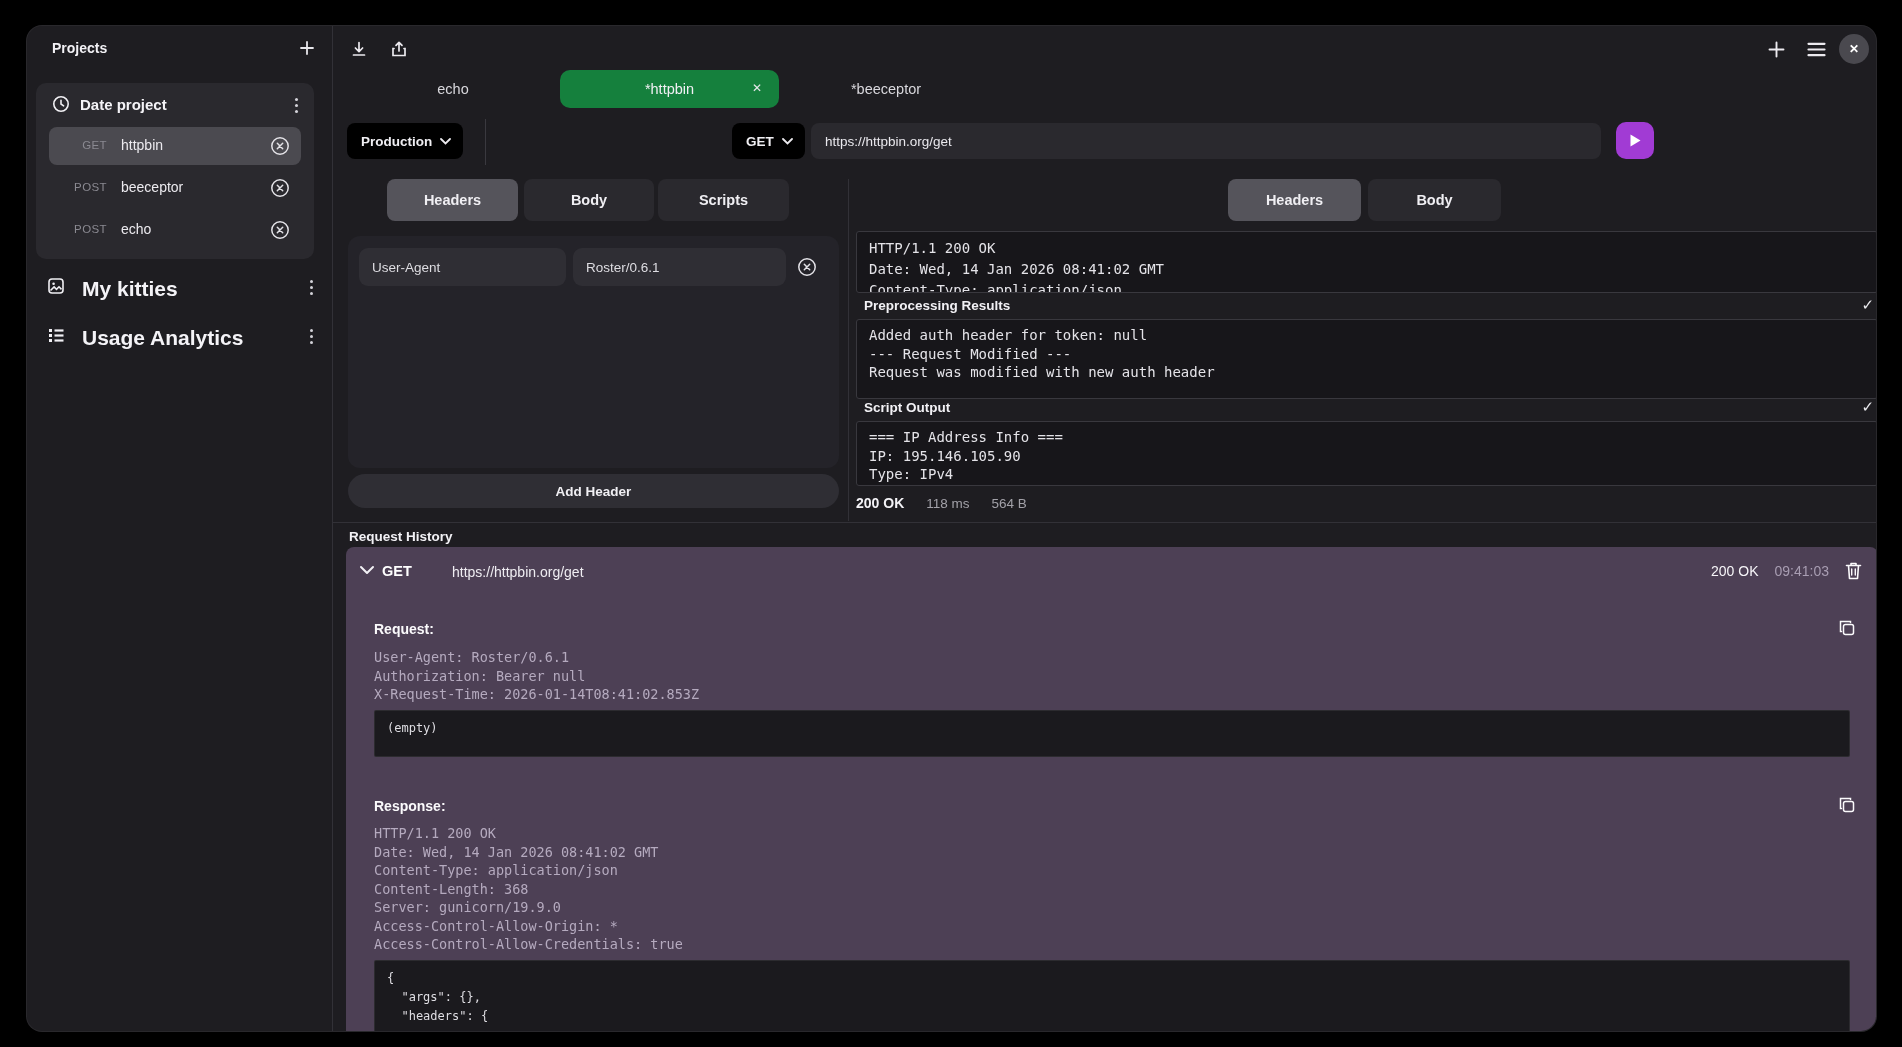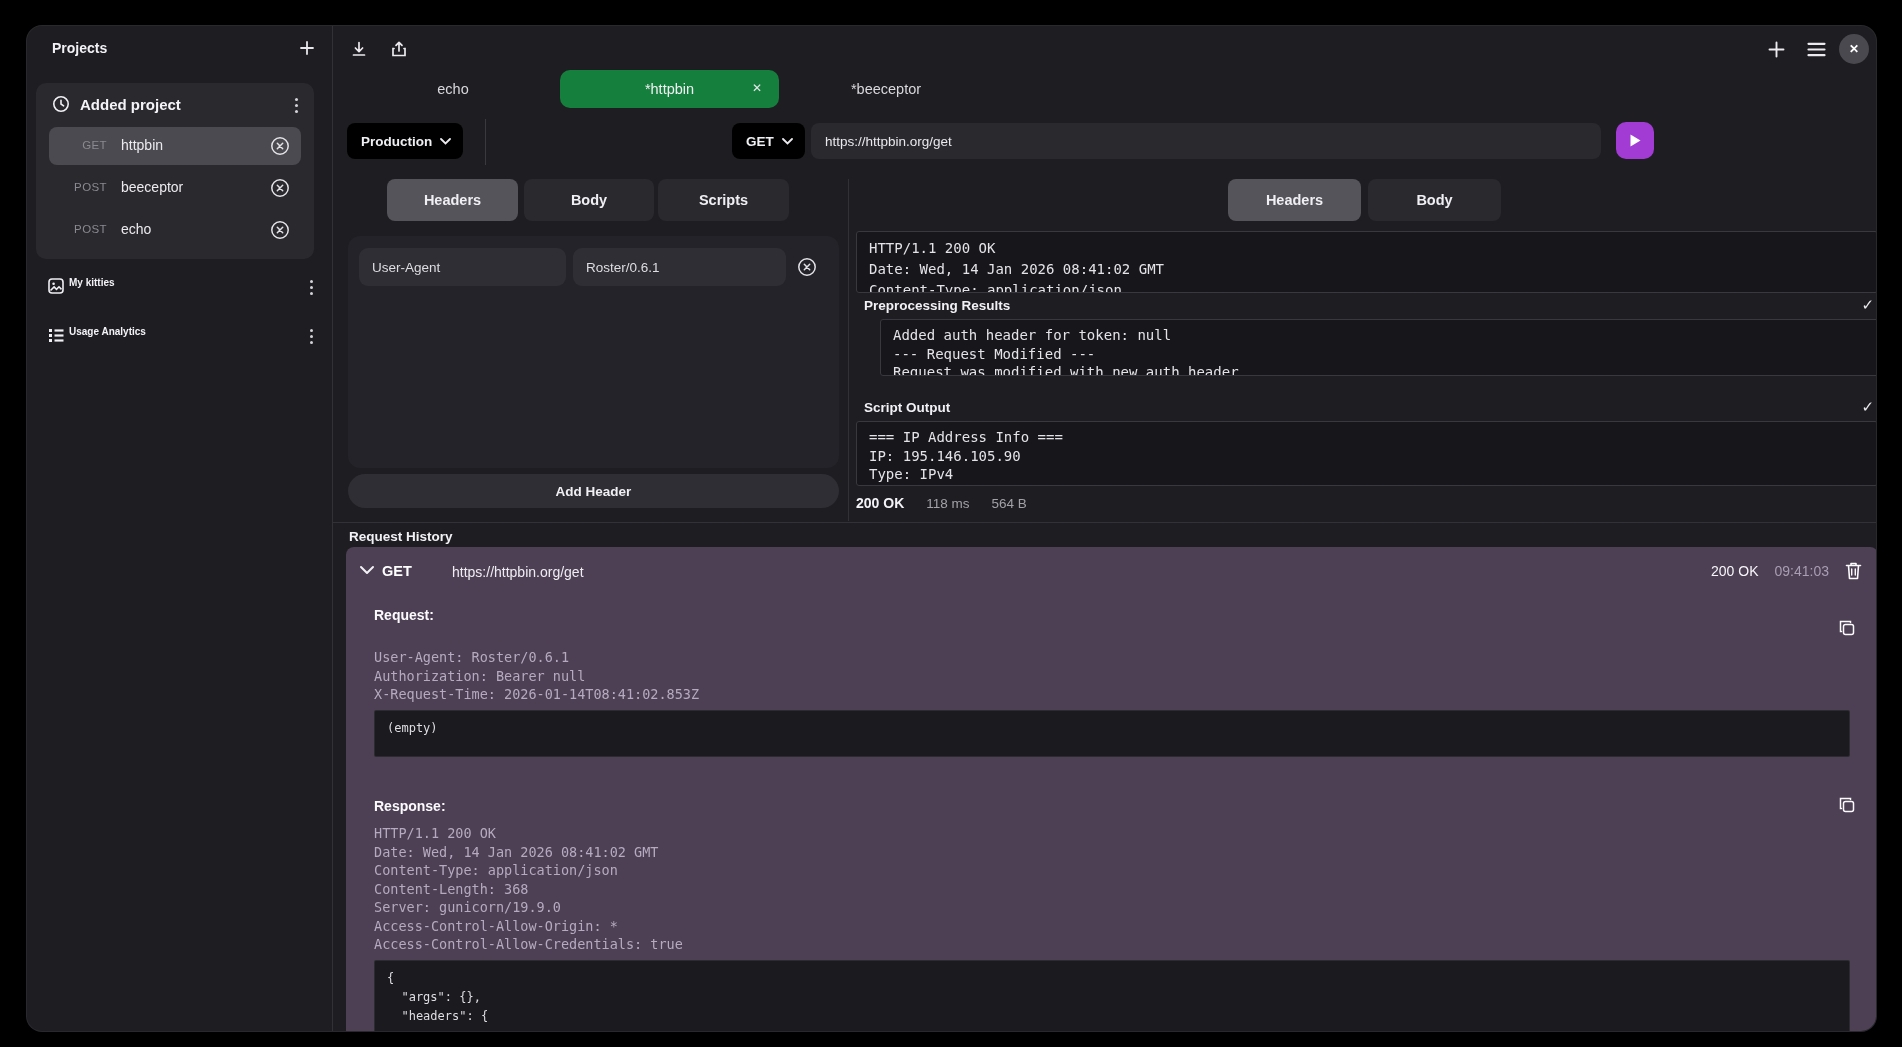--- a/index.html
+++ b/index.html
@@ -22,21 +22,21 @@
   .proj-head-label { position:absolute; left:44px; top:13px; font-size:15px; font-weight:bold; color:#f4f3f7; }
   .kebab { position:absolute; width:16px; height:20px; display:flex; flex-direction:column;
            align-items:center; justify-content:center; gap:3px; }
   .kebab i { width:3px; height:3px; border-radius:50%; background:#d4d3d9; }
   .req-row { position:absolute; left:13px; width:252px; height:38px; border-radius:8px; }
   .req-row.sel { background:#4b4a50; }
   .req-method { position:absolute; left:10px; top:12px; width:48px; text-align:right;
                 font-size:11.5px; letter-spacing:.4px; color:#8a8991; }
   .req-name { position:absolute; left:72px; top:10px; font-size:14px; color:#eceaef; }
   .circ-x { position:absolute; top:8px; width:22px; height:22px; }
-  .flat-row-label { position:absolute; left:42px; font-size:10px; font-weight:bold; color:#f4f3f7; }
+  .flat-row-label { position:absolute; left:55px; font-size:21px; font-weight:bold; color:#f4f3f7; }
 
   
   .close-circle { position:absolute; left:1812px; top:8px; width:30px; height:30px; border-radius:50%;
                   background:#4a494f; display:flex; align-items:center; justify-content:center;
                   font-size:12px; font-weight:bold; color:#fff; }
   .tab-slot { position:absolute; top:44px; height:38px; display:flex; align-items:center;
               justify-content:center; font-size:14.5px; color:#d9d8dd; }
   .tab-slot.active { background:#15803d; border-radius:10px; color:#f1f0f4; }
   .tab-x { position:absolute; right:17px; top:11px; font-size:12px; color:#e8e7ec; }
 
@@ -112,21 +112,21 @@
           </svg>
       </div>
 
       <div class="proj-card">
         <div class="abs" style="left:16px;top:12px;width:18px;height:18px;">
           <svg width="18" height="18" viewBox="0 0 18 18">
               <circle cx="9" cy="9" r="7.2" stroke="#f0eff3" stroke-width="1.6" fill="none"></circle>
               <path d="M9 5.2V9l2.6 1.8" stroke="#f0eff3" stroke-width="1.6" fill="none" stroke-linecap="round"></path>
             </svg>
         </div>
-        <div class="proj-head-label">Added project</div>
+        <div class="proj-head-label">Date project</div>
         <div class="kebab" style="right:10px;top:12px;">
             <i></i>
             <i></i>
             <i></i>
           </div>
 
         <div class="req-row sel" style="top:44px;">
           <span class="req-method">GET</span>
           <span class="req-name">httpbin</span>
           <span class="circ-x" style="right:10px;">
@@ -293,21 +293,21 @@
     <div class="code-box" style="top:205px;height:62px;">
       <div class="ln mono" style="line-height:21px;">HTTP/1.1 200 OK</div>
       <div class="ln mono" style="line-height:21px;">Date: Wed, 14 Jan 2026 08:41:02 GMT</div>
       <div class="ln mono" style="line-height:21px;">Content-Type: application/json</div>
     </div>
 
     <div class="sect-head" style="top:270px;">
       <span class="sect-title">Preprocessing Results</span>
       <span class="sect-check">✓</span>
     </div>
-    <div class="code-box" style="top:293px;height:57px;margin-left:24px;">
+    <div class="code-box" style="top:293px;height:80px;">
       <div class="ln mono">Added auth header for token: null</div>
       <div class="ln mono"></div>
       <div class="ln mono">--- Request Modified ---</div>
       <div class="ln mono">Request was modified with new auth header</div>
     </div>
 
     <div class="sect-head" style="top:372px;">
       <span class="sect-title">Script Output</span>
       <span class="sect-check">✓</span>
     </div>
@@ -340,21 +340,21 @@
         <span class="hc-status">200 OK</span>
         <span class="hc-time">09:41:03</span>
         <span>
           <svg width="17" height="19" viewBox="0 0 17 19">
               <path d="M1.5 4.5h14M6 4V2.5h5V4M3.5 4.5l1 13h8l1-13" stroke="#fbfafc" stroke-width="1.6" fill="none" stroke-linecap="round" stroke-linejoin="round"></path>
               <path d="M6.7 8v6M10.3 8v6" stroke="#fbfafc" stroke-width="1.4" stroke-linecap="round"></path>
             </svg>
         </span>
       </div>
 
-      <div class="hc-sect" style="top:60px;text-align:right;">Request:</div>
+      <div class="hc-sect" style="top:74px;text-align:right;">Request:</div>
       <span class="abs" style="right:22px;top:72px;">
         <svg width="18" height="18" viewBox="0 0 18 18">
             <rect x="5.5" y="5.5" width="10" height="10" rx="2" stroke="#fbfafc" stroke-width="1.5" fill="none"></rect>
             <path d="M12.5 3.5v-1h-10v10h1" stroke="#fbfafc" stroke-width="1.5" fill="none" stroke-linecap="round"></path>
           </svg>
       </span>
       <div class="hist-mono abs" style="left:28px;top:101px;">
         <div class="ln">User-Agent: Roster/0.6.1</div>
         <div class="ln">Authorization: Bearer null</div>
         <div class="ln">X-Request-Time: 2026-01-14T08:41:02.853Z</div>

